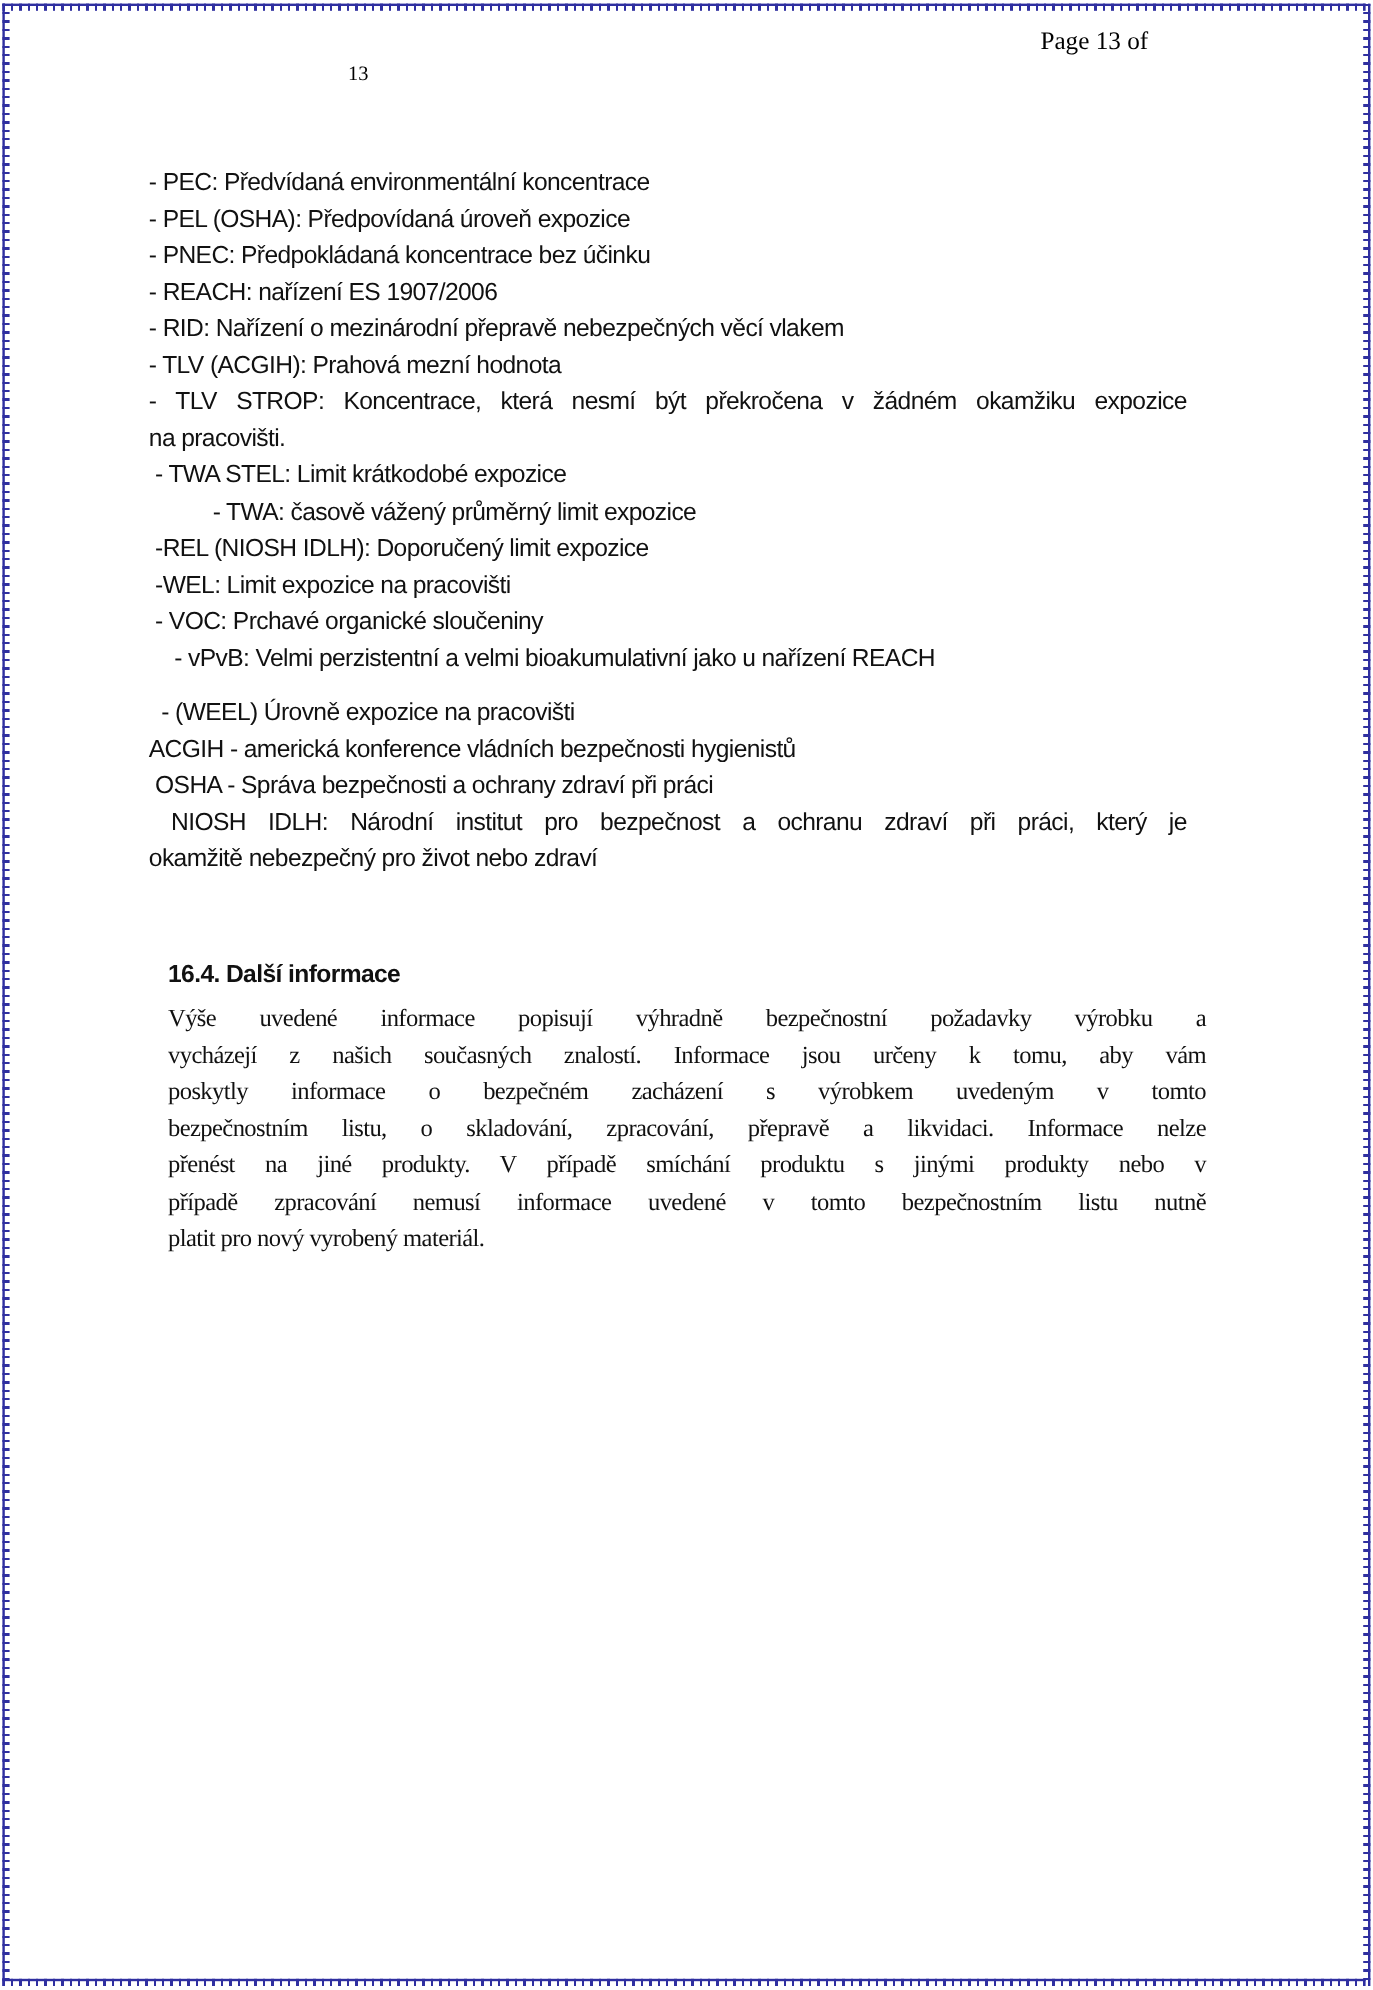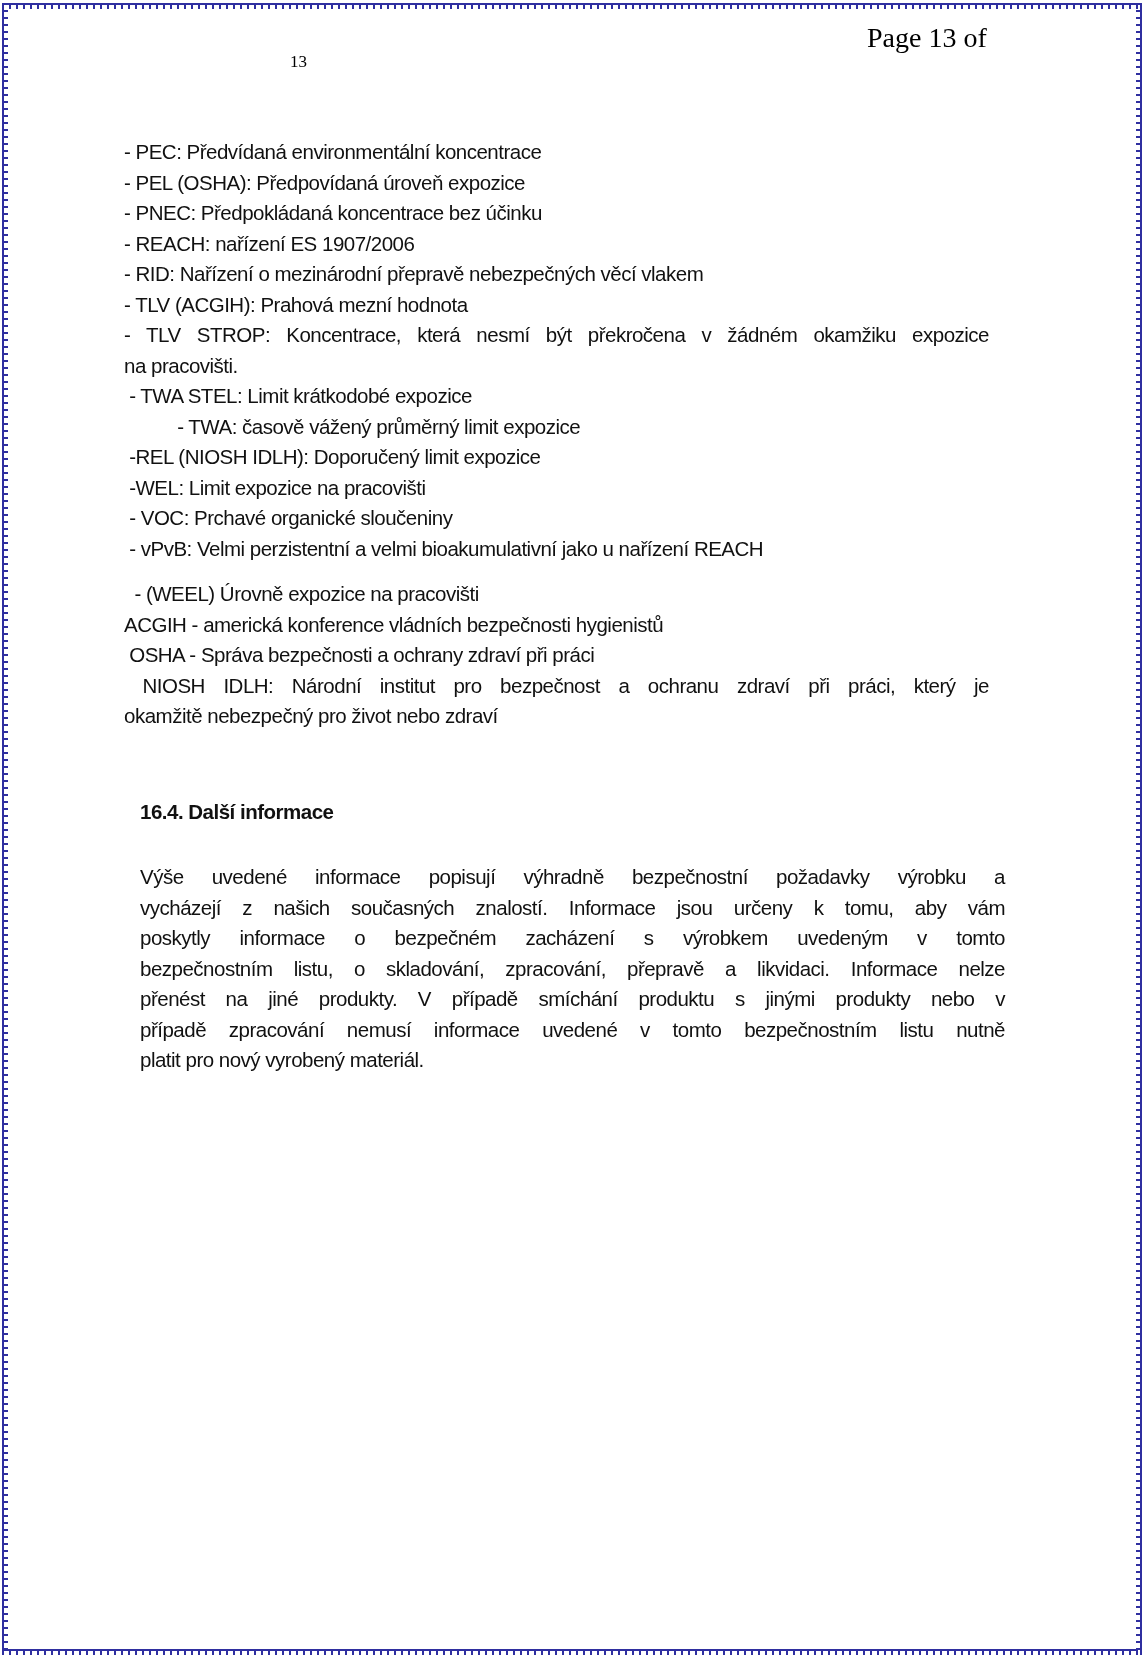--- a/index.html
+++ b/index.html
@@ -21,42 +21,42 @@
       repeating-linear-gradient(180deg, #2f2fa0 0 2px, transparent 2px 7px),
       linear-gradient(#2f2fa0, #2f2fa0) left/2px 100% no-repeat;
   }
   .border-right { right:2px; top:3px; width:6px; height:1652px;
     background:
       repeating-linear-gradient(180deg, #2f2fa0 0 2px, transparent 2px 7px),
       linear-gradient(#2f2fa0, #2f2fa0) right/2px 100% no-repeat;
   }
   .header-page {
     position:absolute; left:867px; top:22px;
-    font-family:"Liberation Serif", serif; font-size:28px; color:#000;
+    font-family:"Liberation Serif", serif; font-size:21px; color:#000;
   }
   .header-total {
     position:absolute; left:290px; top:52px;
     font-family:"Liberation Serif", serif; font-size:17px; color:#000;
   }
   .content {
     position:absolute; left:124px; top:137px; width:865px;
     font-family:"Liberation Sans", sans-serif; font-size:20.5px; color:#111;
     letter-spacing:-0.5px;
   }
   .line { height:30.5px; line-height:30.5px; white-space:nowrap; }
   .justify { white-space:normal; text-align:justify; text-align-last:justify; }
   .heading {
     position:absolute; left:140px; top:800px;
     font-family:"Liberation Sans", sans-serif; font-size:20.5px; font-weight:bold; color:#111;
     letter-spacing:-0.5px;
     text-align:center;
   }
   .para {
-    position:absolute; left:140px; top:862px; width:865px;
-    font-family:Liberation Sans, sans-serif; font-size:20.5px; color:#111;
+    position:absolute; left:140px; top:834px; width:865px;
+    font-family:Liberation Serif, serif; font-size:20.5px; color:#111;
     letter-spacing:-0.5px;
   }
   .para .line { text-align:justify; text-align-last:justify; white-space:nowrap; }
   .para .line.last { text-align-last:left; }
 </style>
 </head>
 <body>
 
 <div class="border-top"></div>
 <div class="border-bottom"></div>
@@ -73,21 +73,21 @@
   <div class="line">- REACH: nařízení ES 1907/2006</div>
   <div class="line">- RID: Nařízení o mezinárodní přepravě nebezpečných věcí vlakem</div>
   <div class="line">- TLV (ACGIH): Prahová mezní hodnota</div>
   <div class="line justify" style="white-space:nowrap;">- TLV STROP: Koncentrace, která nesmí být překročena v žádném okamžiku expozice</div>
   <div class="line">na pracovišti.</div>
   <div class="line" style="white-space:pre;"> - TWA STEL: Limit krátkodobé expozice</div>
   <div class="line" style="white-space:pre;margin-left:48px;"> - TWA: časově vážený průměrný limit expozice</div>
   <div class="line" style="white-space:pre;"> -REL (NIOSH IDLH): Doporučený limit expozice</div>
   <div class="line" style="white-space:pre;"> -WEL: Limit expozice na pracovišti</div>
   <div class="line" style="white-space:pre;"> - VOC: Prchavé organické sloučeniny</div>
-  <div class="line" style="white-space:pre;"> - vPvB: Velmi perzistentní a velmi bioakumulativní jako u nařízení REACH</div>
+  <div class="line" style="white-space:pre;margin-left:16px;"> - vPvB: Velmi perzistentní a velmi bioakumulativní jako u nařízení REACH</div>
   <div class="line" style="white-space:pre;margin-top:15px;">  - (WEEL) Úrovně expozice na pracovišti</div>
   <div class="line" style="white-space:pre;">ACGIH - americká konference vládních bezpečnosti hygienistů</div>
   <div class="line" style="white-space:pre;"> OSHA - Správa bezpečnosti a ochrany zdraví při práci</div>
   <div class="line justify" style="white-space:pre;"> NIOSH IDLH: Národní institut pro bezpečnost a ochranu zdraví při práci, který je</div>
   <div class="line">okamžitě nebezpečný pro život nebo zdraví</div>
 </div>
 
 <div class="heading">16.4. Další informace</div>
 
 <div class="para">

